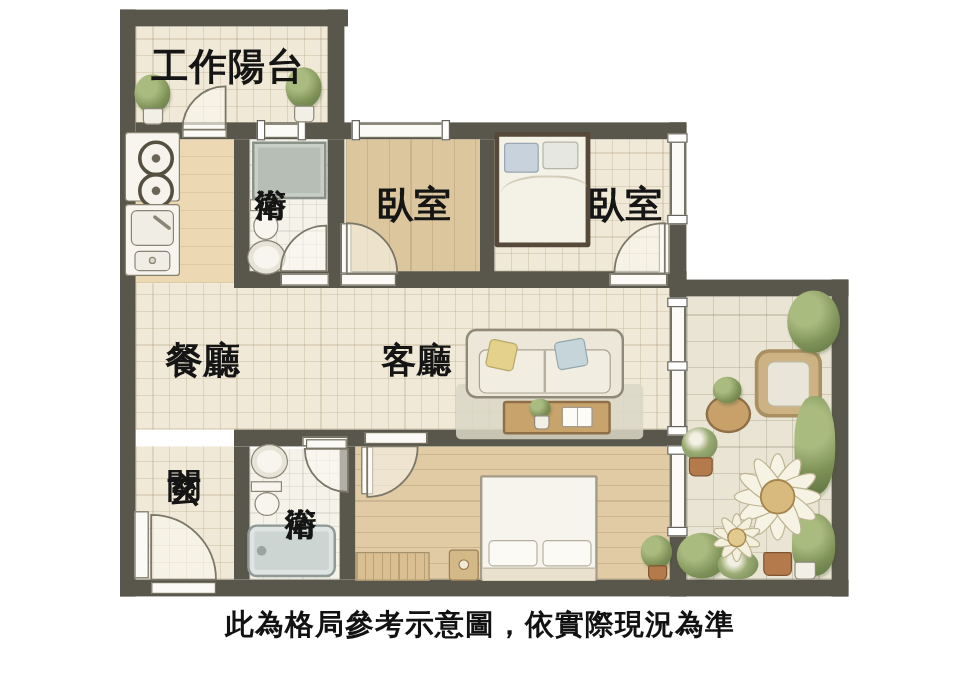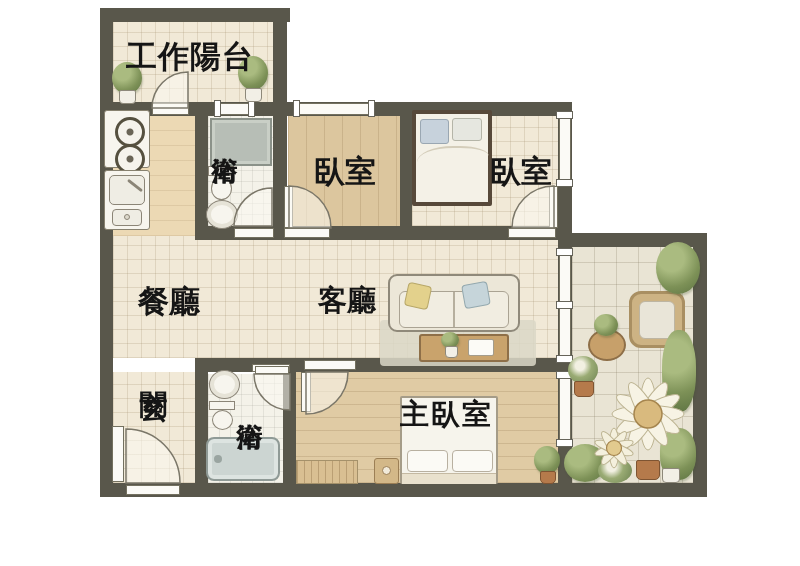--- a/index.html
+++ b/index.html
@@ -205,15 +205,15 @@
   </svg>
 
   <div class="lbl" style="left:126px;top:40px;font-size:31px;letter-spacing:1px;">工作陽台</div>
   <div class="vlbl" style="left:212px;top:137px;font-size:26px;">衛浴</div>
   <div class="lbl" style="left:314px;top:155px;font-size:31px;">臥室</div>
   <div class="lbl" style="left:490px;top:155px;font-size:31px;">臥室</div>
   <div class="lbl" style="left:138px;top:285px;font-size:31px;">餐廳</div>
   <div class="lbl" style="left:318px;top:285px;font-size:29px;">客廳</div>
   <div class="vlbl" style="left:139px;top:369px;font-size:28px;">玄關</div>
   <div class="vlbl" style="left:237px;top:403px;font-size:26px;">衛浴</div>
-  <div class="lbl" style="left:400px;top:399px;font-size:29px;letter-spacing:2px;">主臥室</div>
-
+
+  <div class="caption">此為格局參考示意圖，依實際現況為準</div>
 </div>
 
 </body></html>

